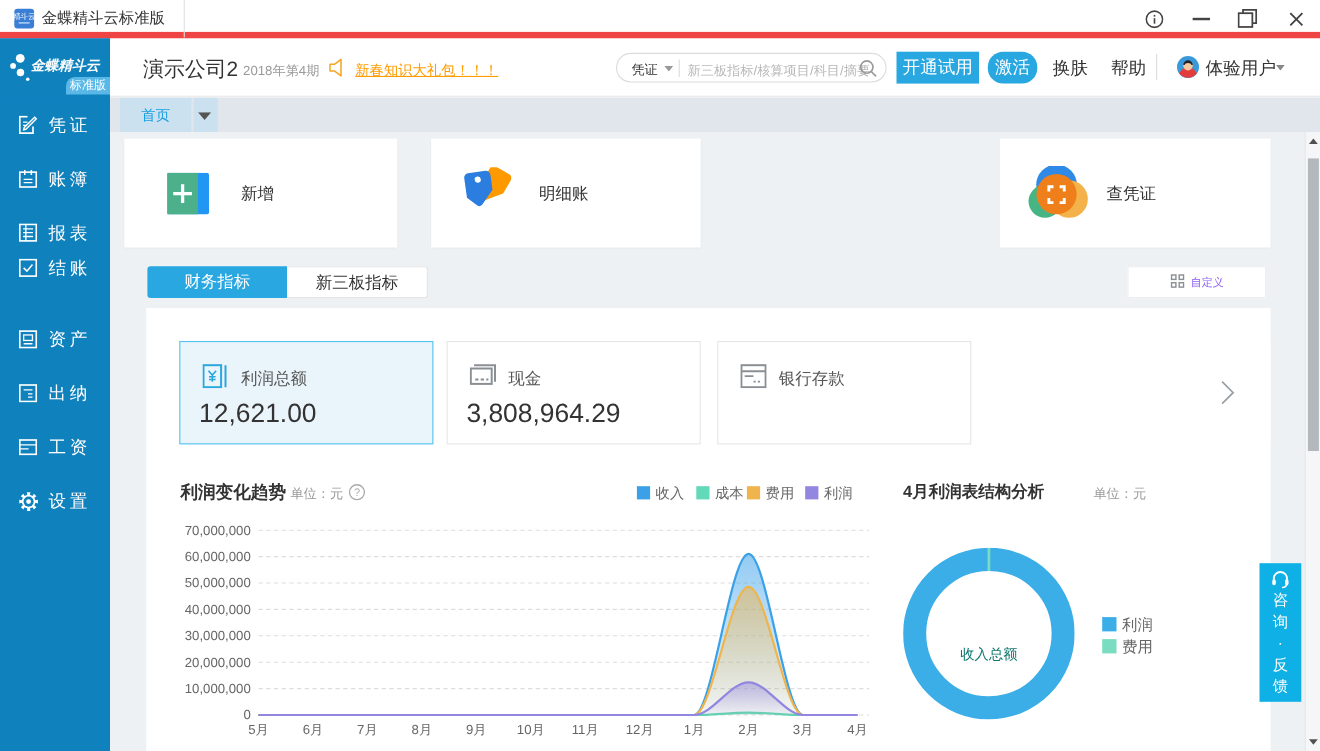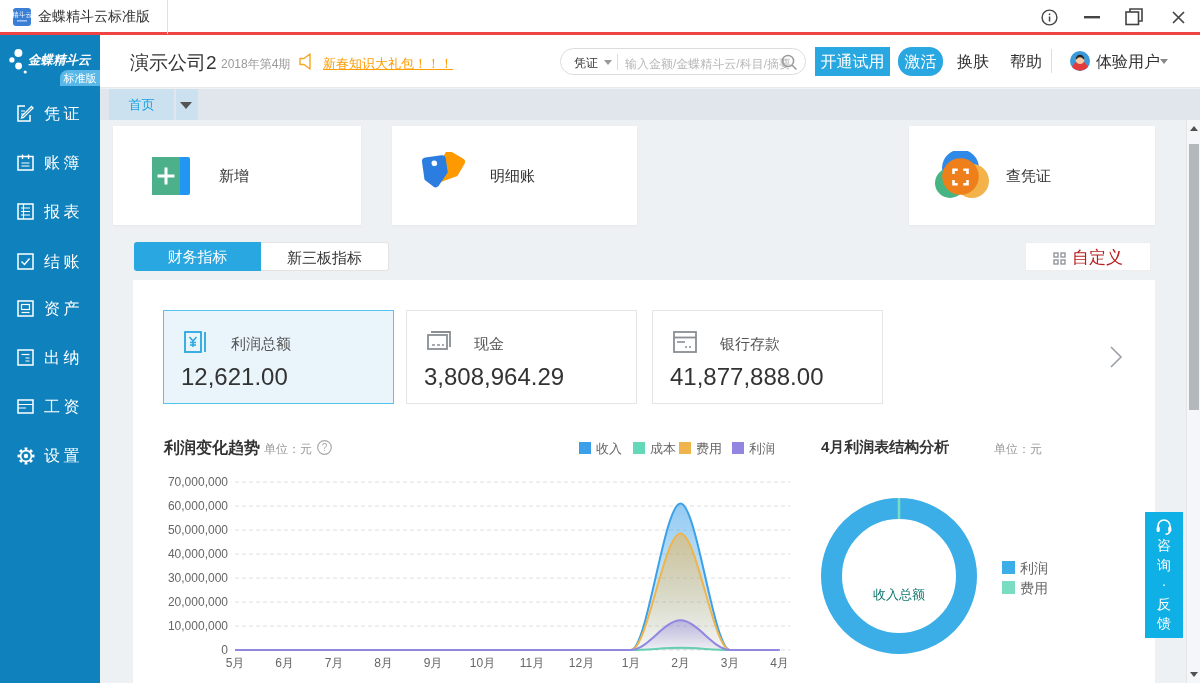--- a/index.html
+++ b/index.html
@@ -1,20 +1,20 @@
 <!DOCTYPE html>
 <html><head>
 <meta charset="utf-8">
 <style>
 * { margin:0; padding:0; box-sizing:border-box; }
 html,body { width:1200px; height:683px; overflow:hidden; font-family:"Liberation Sans",sans-serif; }
 body { position:relative; background:#eef1f4; }
 
 
-#titlebar { position:absolute; left:0; top:0; width:1200px; height:35px; background:#fff; border-bottom:3px solid #ef4444; }
+#titlebar { position:absolute; left:0; top:0; width:1200px; height:35px; background:#fff; border-bottom:6px solid #ef4444; }
 #appicon { position:absolute; left:13px; top:8px; width:18px; height:18px; background:#3a7fd5; border-radius:3px; }
 #apptitle { position:absolute; left:38px; top:8px; font-size:14px; color:#333; }
 #tdivider { position:absolute; left:167px; top:0; width:1px; height:34px; background:#e0e0e0; }
 .winbtn { position:absolute; }
 
 
 #sidebar { position:absolute; left:0; top:35px; width:100px; height:648px; background:#0f81bd; }
 #logoarea { position:absolute; left:0; top:0; width:100px; height:53px; background:#0f81bd; }
 #badge { position:absolute; left:60px; top:35px; width:40px; height:16px; background:#59b8e8; color:#fff; font-size:11px; text-align:center; line-height:16px; border-radius:8px 0 0 0; }
 .menuitem { position:absolute; left:0; width:100px; height:49px; color:#fff; }
@@ -38,25 +38,25 @@
 
 #content { position:absolute; left:100px; top:120px; width:1086px; height:563px; background:#eef1f4; }
 .qcard { position:absolute; top:6px; height:99px; background:#fff; box-shadow:0 1px 2px rgba(0,0,0,0.04); }
 .qtxt { position:absolute; top:41px; font-size:15px; color:#333; white-space:nowrap; }
 
 #bigpanel { position:absolute; left:33px; top:160px; width:1022px; height:403px; background:#fff; }
 
 .tab2 { position:absolute; top:122px; height:29px; font-size:15px; text-align:center; line-height:29px; }
 #tabA { left:34px; width:127px; background:#29a7e0; color:#fff; border-radius:3px 0 0 3px; }
 #tabB { left:161px; width:128px; background:#fff; color:#333; border:1px solid #e3e3e3; border-left:none; border-radius:0 3px 3px 0; }
-#custom { position:absolute; left:925px; top:122px; width:126px; height:29px; background:#fff; border:1px solid #eee; color:#b91c1c; font-size:17px; text-align:center; line-height:29px; }
+#custom { position:absolute; left:925px; top:122px; width:126px; height:29px; background:#fff; border:1px solid #eee; color:#8b5cf6; font-size:10px; text-align:center; line-height:29px; }
 
 .kpi { position:absolute; top:30px; width:231px; height:94px; background:#fff; border:1px solid #e5e5e5; }
 .kpi .kico { position:absolute; left:20px; top:20px; }
-.kpi .ktitle { position:absolute; left:55px; top:24px; font-size:15px; color:#555;margin-left:12px; }
+.kpi .ktitle { position:absolute; left:55px; top:24px; font-size:15px; color:#555; }
 .kpi .knum { position:absolute; left:17px; top:52px; font-size:24px; color:#333; }
 
 svg { display:block; }
 .leg { font-size:13px; color:#666; }
 .lsq { display:inline-block; width:12px; height:12px; margin-right:5px; vertical-align:-1px; }
 #scrollbar { position:absolute; left:1086px; top:0px; width:14px; height:563px; background:#f4f6f8; border-left:1px solid #e4e6e8; }
 #sb-up { position:absolute; left:3px; top:6px; width:0; height:0; border-left:4px solid transparent; border-right:4px solid transparent; border-bottom:5px solid #505050; }
 #sb-down { position:absolute; left:3px; bottom:6px; width:0; height:0; border-left:4px solid transparent; border-right:4px solid transparent; border-top:5px solid #505050; }
 #sb-thumb { position:absolute; left:2px; top:24px; width:10px; height:266px; background:#b3b8bc; }
 #feedback { position:absolute; left:1045px; top:392px; width:38px; height:126px; background:#0fb0e5; color:#fff; text-align:center; }
@@ -120,21 +120,21 @@
     <span class="mi-txt">账簿</span>
   </div>
   <div class="menuitem" style="top:152px;">
     <svg class="mi-ico" width="17" height="17" viewBox="0 0 17 17">
         <rect x="1" y="1" width="15" height="15" fill="none" stroke="#fff" stroke-width="1.5"></rect>
         <path d="M4 5 H13 M4 8.5 H13 M4 12 H13" stroke="#fff" stroke-width="1.2"></path>
         <path d="M6.5 1 V16" stroke="#fff" stroke-width="1.2"></path>
       </svg>
     <span class="mi-txt">报表</span>
   </div>
-  <div class="menuitem" style="top:202px;">
+  <div class="menuitem" style="top:184px;">
     <svg class="mi-ico" width="17" height="17" viewBox="0 0 17 17">
         <rect x="1" y="1" width="15" height="15" fill="none" stroke="#fff" stroke-width="1.5"></rect>
         <path d="M4.5 8.5 L7.5 11.5 L12.5 5.5" fill="none" stroke="#fff" stroke-width="1.4"></path>
       </svg>
     <span class="mi-txt">结账</span>
   </div>
   <div class="menuitem" style="top:249px;">
     <svg class="mi-ico" width="17" height="17" viewBox="0 0 17 17">
         <rect x="1" y="1" width="15" height="15" fill="none" stroke="#fff" stroke-width="1.5"></rect>
         <rect x="4.5" y="4.5" width="8" height="5" fill="none" stroke="#fff" stroke-width="1.2"></rect>
@@ -173,21 +173,21 @@
   <svg style="position:absolute;left:199px;top:18px" width="12" height="17" viewBox="0 0 12 17">
       <path d="M11 1 V16 L5 11.5 H1 V5.5 H5 Z" fill="none" stroke="#f5a623" stroke-width="1.4" stroke-linejoin="round"></path>
     </svg>
   <div id="promolink">新春知识大礼包！！！</div>
   <div id="searchpill">
     <span style="position:absolute;left:13px;top:6px;font-size:12px;color:#333;">凭证</span>
     <svg style="position:absolute;left:43px;top:11px" width="8" height="5" viewBox="0 0 8 5">
         <path d="M0 0 L4 5 L8 0 Z" fill="#999"></path>
       </svg>
     <div style="position:absolute;left:56px;top:5px;width:1px;height:16px;background:#ddd;"></div>
-    <span style="position:absolute;left:64px;top:7px;font-size:12px;color:#b8b8b8;">输入金额/金蝶精斗云/科目/摘要</span>
+    <span style="position:absolute;left:64px;top:7px;font-size:12px;color:#b8b8b8;">新三板指标/核算项目/科目/摘要</span>
     <svg style="position:absolute;left:220px;top:5px" width="17" height="17" viewBox="0 0 17 17">
         <circle cx="7" cy="7" r="5.6" fill="none" stroke="#999" stroke-width="1.5"></circle>
         <path d="M11.2 11.2 L15.5 15.5" stroke="#999" stroke-width="1.5"></path>
       </svg>
   </div>
   <div class="hbtn" style="left:715px;width:75px;">开通试用</div>
   <div class="hbtn" style="left:798px;width:45px;border-radius:14px;">激活</div>
   <div class="htxt" style="left:857px;">换肤</div>
   <div class="htxt" style="left:910px;">帮助</div>
   <div style="position:absolute;left:951px;top:14px;width:1px;height:24px;background:#ddd;"></div>
@@ -280,21 +280,20 @@
       <div class="knum">3,808,964.29</div>
     </div>
     <div class="kpi" style="left:519px;">
       <svg class="kico" width="24" height="22" viewBox="0 0 24 22">
           <rect x="1" y="1" width="22" height="20" fill="none" stroke="#8a8f94" stroke-width="1.8"></rect>
           <path d="M1 6.5 H23" stroke="#8a8f94" stroke-width="1.8"></path>
           <path d="M4 11 H12" stroke="#8a8f94" stroke-width="1.6"></path>
           <path d="M12 16 H14 M16 16 H18" stroke="#8a8f94" stroke-width="1.6"></path>
         </svg>
       <div class="ktitle">银行存款</div>
-      <div class="knum">41,877,888.00</div>
     </div>
     <div style="position:absolute;left:905px;top:30px;width:117px;height:96px;background:linear-gradient(to right, rgba(255,255,255,0), rgba(255,255,255,1) 85%);"></div>
     <svg style="position:absolute;left:976px;top:66px" width="14" height="22" viewBox="0 0 14 22">
         <path d="M2 1 L12 11 L2 21" fill="none" stroke="#9aa0a6" stroke-width="1.6"></path>
       </svg>
 
     <div style="position:absolute;left:31px;top:158px;font-size:16px;font-weight:bold;color:#333;">利润变化趋势</div>
     <div style="position:absolute;left:131px;top:161px;font-size:12px;color:#999;">单位：元</div>
     <svg style="position:absolute;left:184px;top:160px" width="15" height="15" viewBox="0 0 15 15">
         <circle cx="7.5" cy="7.5" r="6.8" fill="none" stroke="#aaa" stroke-width="1.2"></circle>

